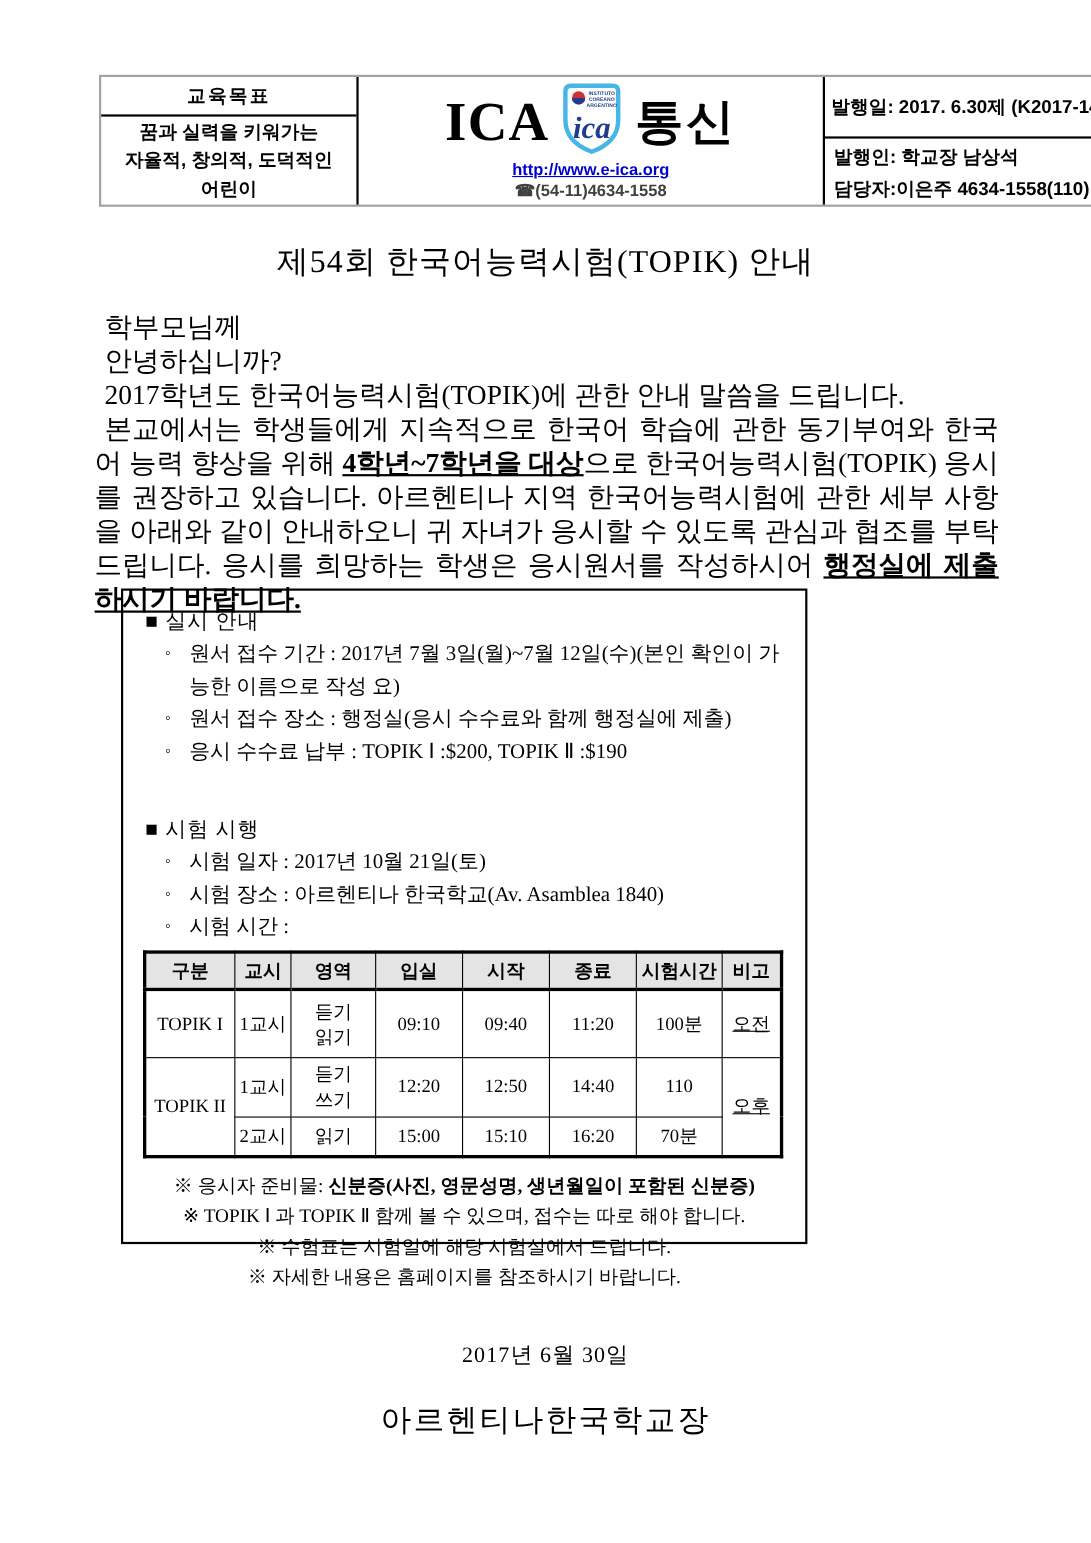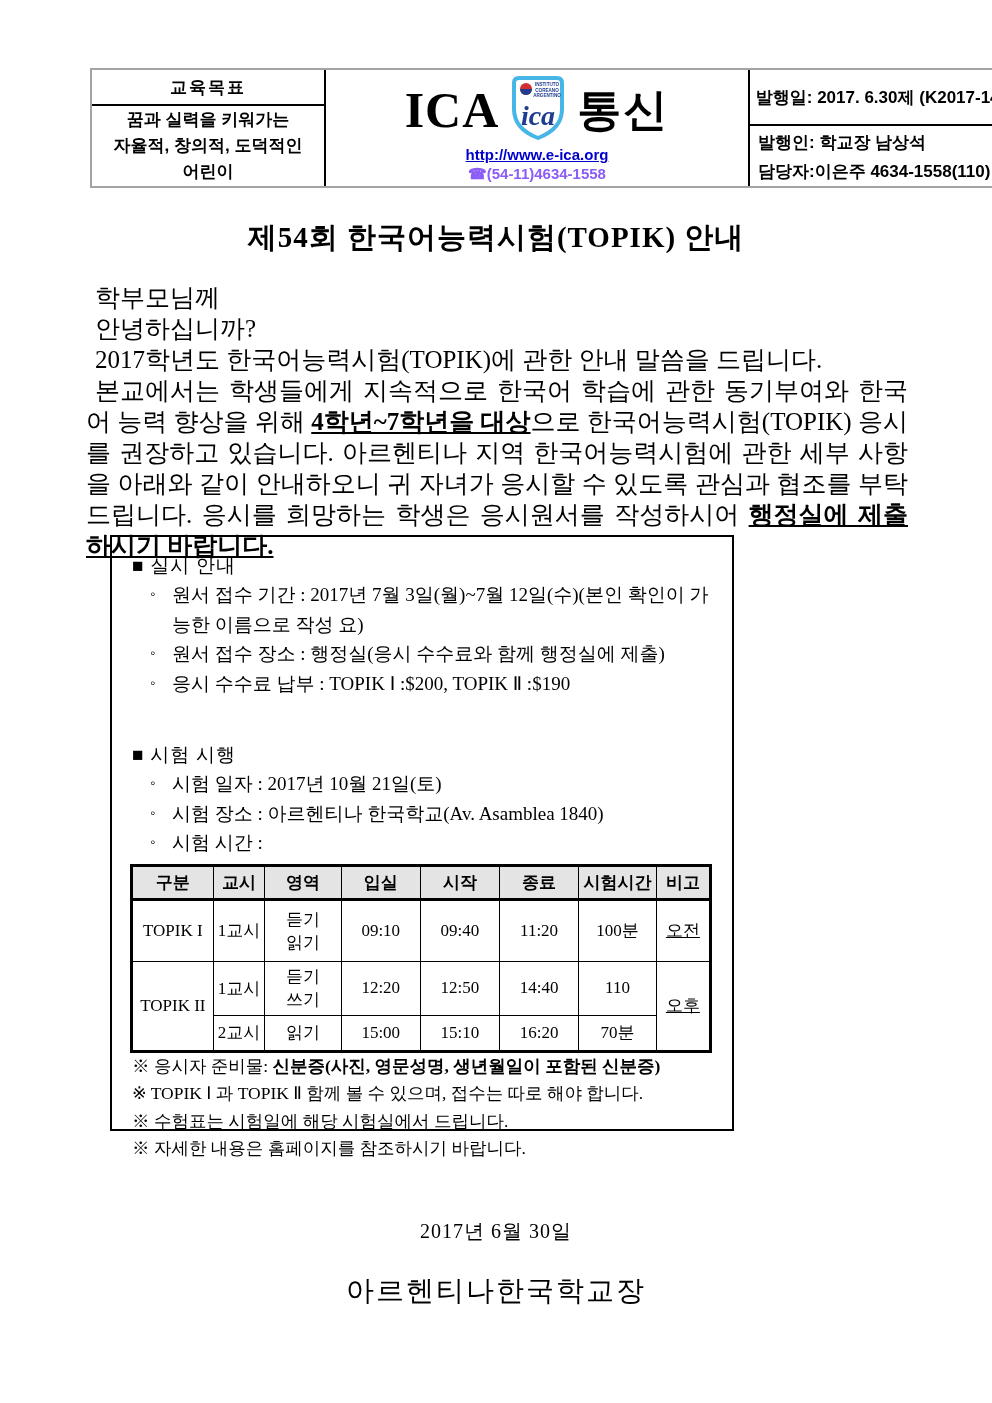--- a/index.html
+++ b/index.html
@@ -31,38 +31,38 @@
   }
   .mh-motto {
     flex: 1; display: flex; flex-direction: column; justify-content: center;
     text-align: center; font-size: 17px; line-height: 26px;
   }
   .mh-center { flex: 1; display: flex; flex-direction: column; align-items: center; justify-content: center; padding-top: 2px; border-radius: 13px; }
   .brand-row { display: flex; align-items: center; gap: 10px; height: 70px; }
   .brand-ica { font-family: "Liberation Serif", serif; font-size: 50px; font-weight: bold; letter-spacing: 1px; }
   .brand-tongsin { font-family: "Liberation Sans", sans-serif; font-size: 44px; font-weight: bold; letter-spacing: 2px; }
   .mh-url { font-size: 15px; color: #0000cc; text-decoration: underline; line-height: 19px; }
-  .mh-phone { font-size: 15px; color: #8b5cf6; line-height: 19px; }
+  .mh-phone { font-size: 15px; color: #404040; line-height: 19px; }
   .mh-right { width: 280px; border-left: 2px solid #000; display: flex; flex-direction: column; }
   .mh-issue {
     height: 56px; border-bottom: 2px solid #000;
     display: flex; flex-direction: row; align-items: center; justify-content: center;
     font-size: 17px; line-height: 25px;
   }
   .mh-pub {
     flex: 1; display: flex; flex-direction: column; justify-content: flex-end;
     padding-left: 8px; font-size: 17px; line-height: 29px;
   }
 
   
   .doc-title {
     position: absolute;
     left: 0; top: 218px; width: 100%;
     text-align: center;
-    font-size: 29px; font-weight: bold;
+    font-size: 29px; font-weight: normal;
     letter-spacing: 1px;
   }
 
   
   .body-text {
     position: absolute;
     left: 86px; top: 282px; width: 822px;
     font-size: 25px; line-height: 31px;
   }
   .greet-line { padding-left: 9px; }
@@ -104,21 +104,21 @@
     height: 34px;
     border-bottom: 3px solid #000;
   }
   .row-t1 td { height: 62px; }
   .row-t2a td { height: 54px; }
   .row-t2b td { height: 36px; }
   .col-start { font-weight: bold; }
   .cell-note { text-decoration: underline; }
 
   
-  .notes { font-size: 17.5px; }
+  .notes { margin-top: 12px; font-size: 17.5px; text-align: center; }
   .note-line { line-height: 27.5px; }
   .note-bold { font-weight: bold; }
 
   
   .footer-date {
     position: absolute; left: 0; top: 1218px; width: 100%;
     text-align: center; font-size: 20px; letter-spacing: 1px;
   }
   .footer-sign {
     position: absolute; left: 0; top: 1272px; width: 100%;

